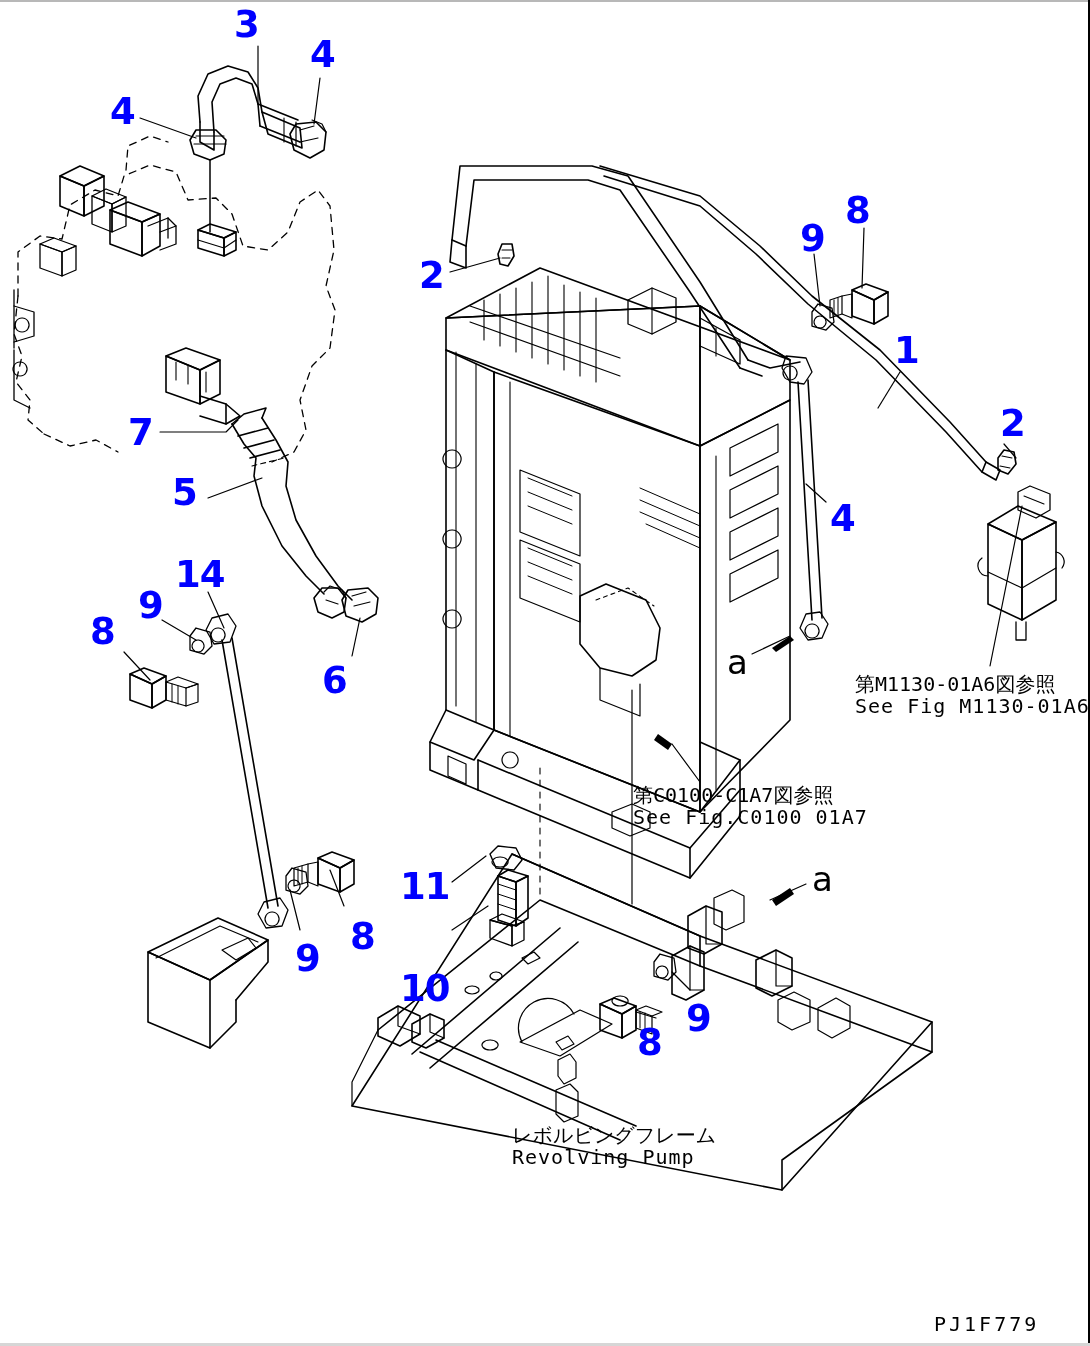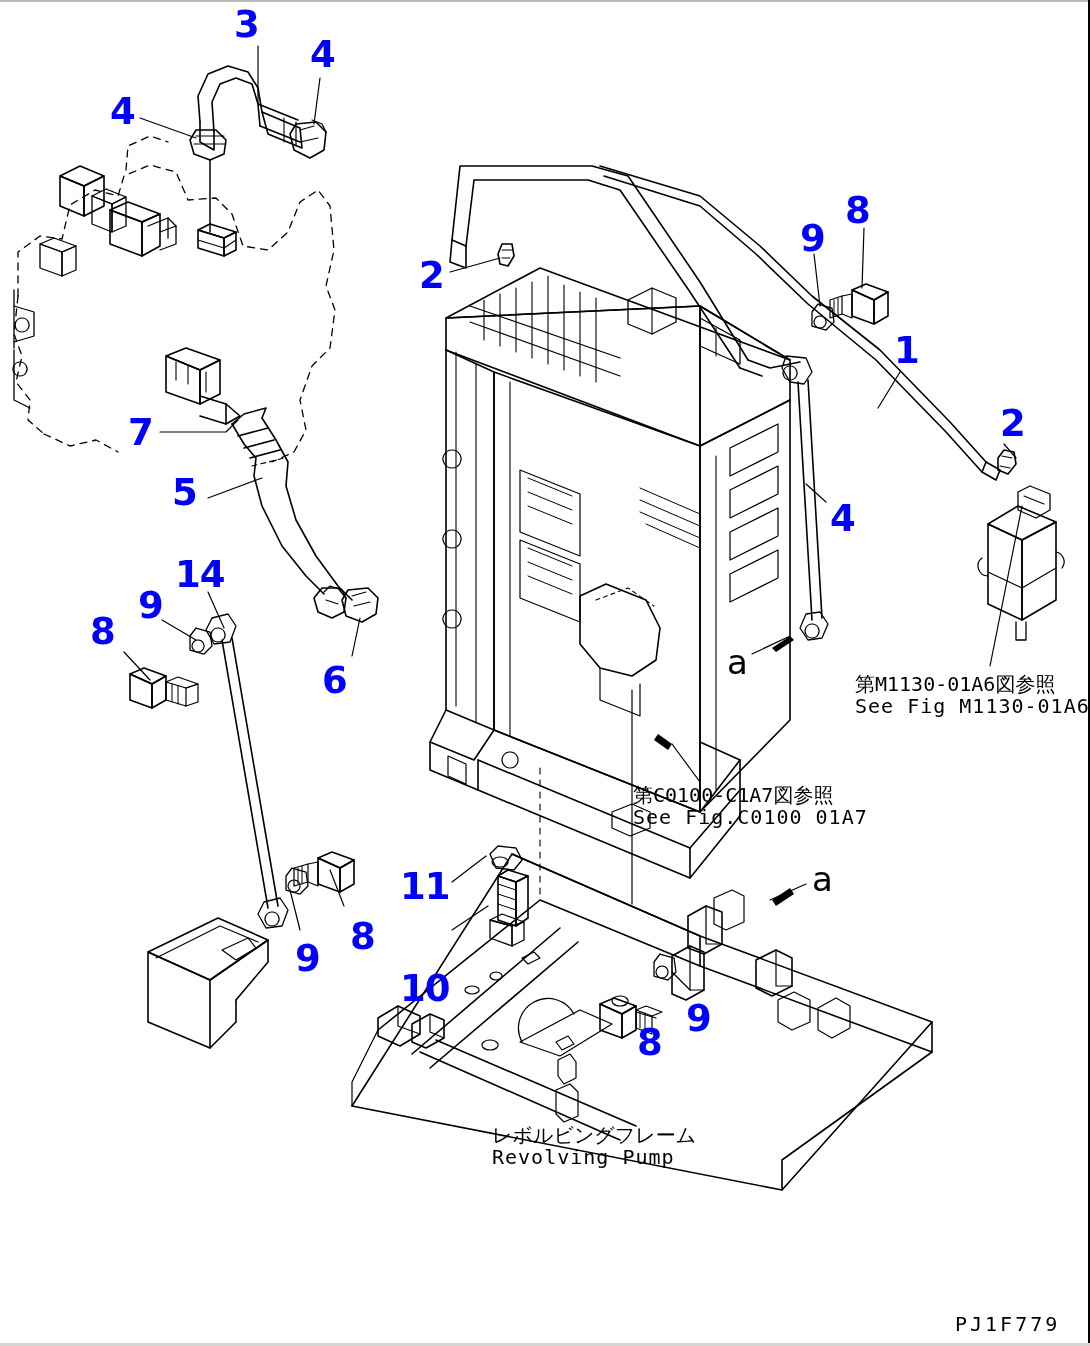--- a/index.html
+++ b/index.html
@@ -491,20 +491,20 @@
   <div class="anno" style="left:855px;top:673px">
     <span class="jp">第M1130-01A6図参照</span>
     <span class="en">See Fig M1130-01A6</span>
   </div>
 
   <div class="anno" style="left:633px;top:784px">
     <span class="jp">第C0100-C1A7図参照</span>
     <span class="en">See Fig.C0100 01A7</span>
   </div>
 
-  <div class="anno" style="left:492px;top:1124px">
+  <div class="anno" style="left:512px;top:1124px">
     <span class="jp">レボルビングフレーム</span>
     <span class="en">Revolving Pump</span>
   </div>
 
-  <div class="drawno" style="left:955px;top:1312px">PJ1F779</div>
+  <div class="drawno" style="left:934px;top:1312px">PJ1F779</div>
 
 </div>
 
 </body></html>

